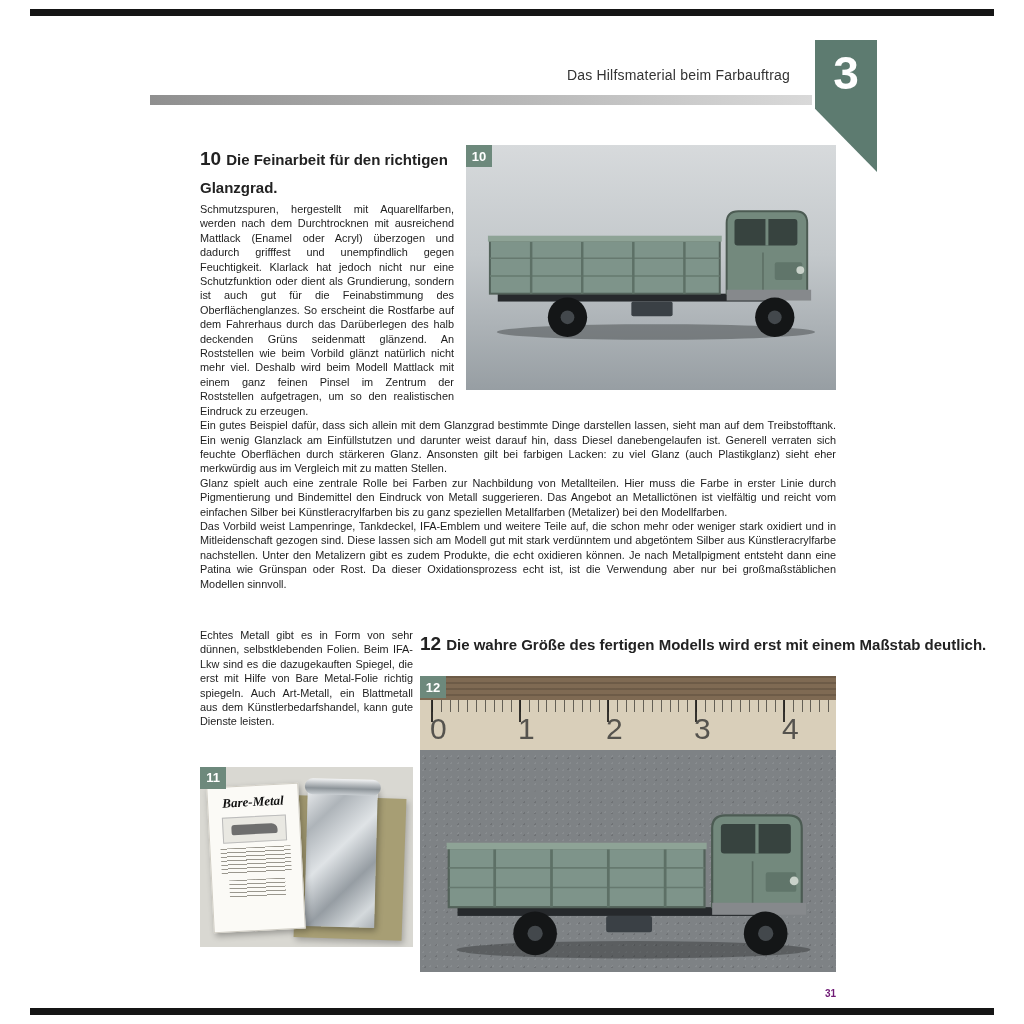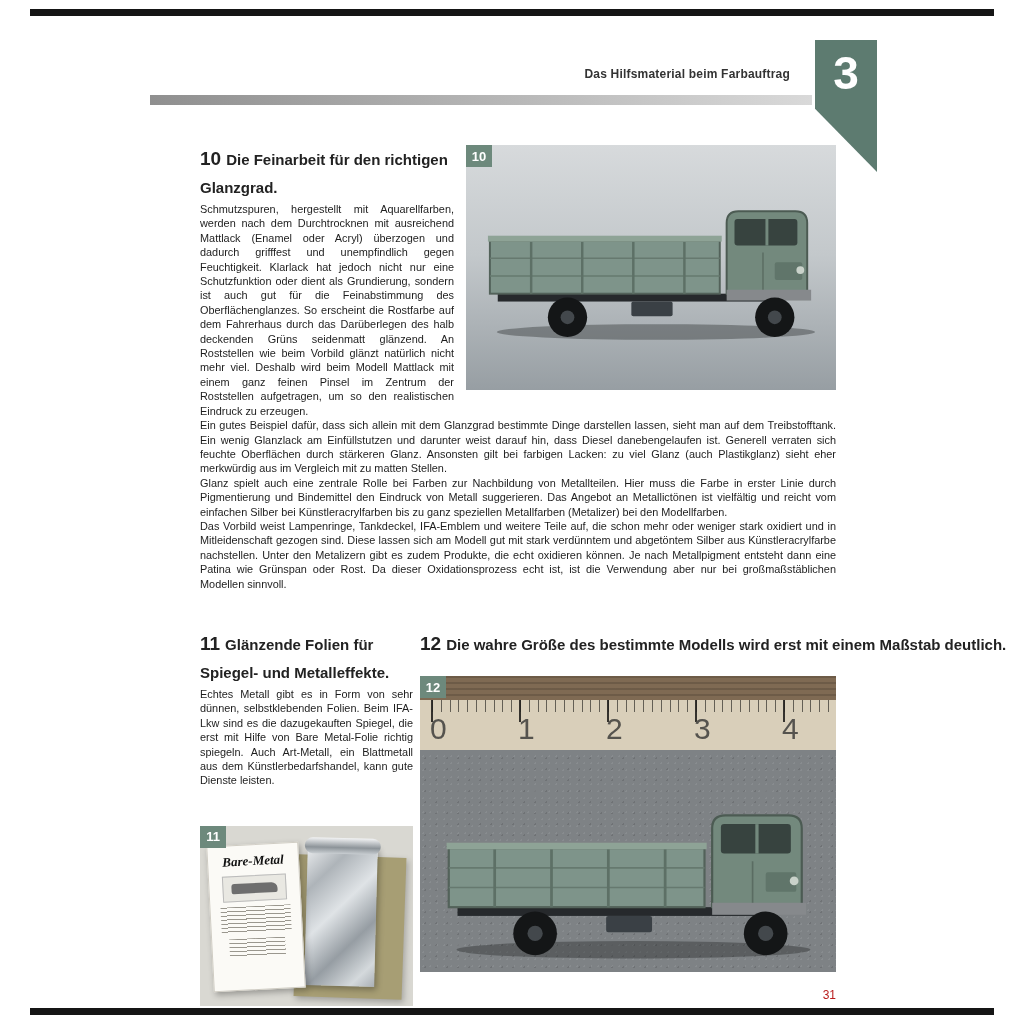--- a/index.html
+++ b/index.html
@@ -3,21 +3,21 @@
 <meta charset="utf-8">
 <style>
   html,body{margin:0;padding:0;background:#ffffff;}
   .page{position:relative;width:1024px;height:1024px;background:#ffffff;overflow:hidden;
         font-family:"Liberation Sans", sans-serif;color:#222;}
   .top-rule,.bottom-rule{position:absolute;left:30px;width:964px;height:7px;background:#151515;}
   .top-rule{top:9px;}
   .bottom-rule{top:1008px;}
 
   .header-title{position:absolute;top:67px;left:300px;width:490px;text-align:right;
-        font-size:12px;font-weight:bold;color:#333;letter-spacing:.2px;}
+        font-size:14px;font-weight:normal;color:#333;letter-spacing:.2px;}
   .gray-bar{position:absolute;top:95px;left:150px;width:662px;height:10px;
         background:linear-gradient(to right,#8f8f8f,#d9d9d9);}
   .chapter-tab{position:absolute;top:40px;left:815px;width:62px;height:132px;background:#5d7b70;
         clip-path:polygon(0 0,100% 0,100% 100%,0 52%);}
   .chapter-num{display:block;text-align:center;padding-top:10px;font-size:46px;font-weight:bold;
         color:#fff;line-height:1;}
 
   
   .sec{position:absolute;}
   .sec10{left:200px;top:143px;width:636px;}
@@ -66,21 +66,21 @@
         background-image:repeating-linear-gradient(to bottom,rgba(0,0,0,.14) 0 2px,transparent 2px 6px);}
   .ruler{position:absolute;top:24px;left:0;right:0;height:50px;background:#d9cfba;}
   .ruler-ticks-mm{position:absolute;top:0;left:12px;right:0;height:12px;
         background:repeating-linear-gradient(to right,rgba(60,58,52,.75) 0 1px,transparent 1px 8.8px);}
   .ruler-ticks-cm{position:absolute;top:0;left:11px;right:0;height:22px;
         background:repeating-linear-gradient(to right,rgba(35,33,30,.9) 0 2px,transparent 2px 88px);}
   .ruler-num{position:absolute;top:14px;font-size:30px;color:#55534e;line-height:1;}
   .photo12 .truck-svg{position:absolute;left:22px;bottom:8px;}
 
   .page-number{position:absolute;top:988px;left:780px;width:56px;text-align:right;
-        font-size:12px;font-weight:normal;color:#b91c1c;}
+        font-size:10px;font-weight:bold;color:#701a75;}
   .defs-svg{position:absolute;width:0;height:0;}
   .clearfix::after{content:"";display:block;clear:both;}
 </style>
 </head>
 <body>
 
 <div class="page">
 
   <svg class="defs-svg" aria-hidden="true">
     <defs>
@@ -123,39 +123,38 @@
         </svg>
     </figure>
     <h2 class="sec-heading"><span class="sec-num">10</span><span class="sec-title">Die Feinarbeit für den richtigen Glanzgrad.</span></h2>
     <p class="bodytext">Schmutzspuren, hergestellt mit Aquarellfarben, werden nach dem Durchtrocknen mit ausreichend Mattlack (Enamel oder Acryl) überzogen und dadurch grifffest und unempfindlich gegen Feuchtigkeit. Klarlack hat jedoch nicht nur eine Schutzfunktion oder dient als Grundierung, sondern ist auch gut für die Feinabstimmung des Oberflächenglanzes. So erscheint die Rostfarbe auf dem Fahrerhaus durch das Darüberlegen des halb deckenden Grüns seidenmatt glänzend. An Roststellen wie beim Vorbild glänzt natürlich nicht mehr viel. Deshalb wird beim Modell Mattlack mit einem ganz feinen Pinsel im Zentrum der Roststellen aufgetragen, um so den realistischen Eindruck zu erzeugen.</p>
     <p class="bodytext">Ein gutes Beispiel dafür, dass sich allein mit dem Glanzgrad bestimmte Dinge darstellen lassen, sieht man auf dem Treibstofftank. Ein wenig Glanzlack am Einfüllstutzen und darunter weist darauf hin, dass Diesel danebengelaufen ist. Generell verraten sich feuchte Oberflächen durch stärkeren Glanz. Ansonsten gilt bei farbigen Lacken: zu viel Glanz (auch Plastikglanz) sieht eher merkwürdig aus im Vergleich mit zu matten Stellen.</p>
     <p class="bodytext">Glanz spielt auch eine zentrale Rolle bei Farben zur Nachbildung von Metallteilen. Hier muss die Farbe in erster Linie durch Pigmentierung und Bindemittel den Eindruck von Metall suggerieren. Das Angebot an Metallictönen ist vielfältig und reicht vom einfachen Silber bei Künstleracrylfarben bis zu ganz speziellen Metallfarben (Metalizer) bei den Modellfarben.</p>
     <p class="bodytext">Das Vorbild weist Lampenringe, Tankdeckel, IFA-Emblem und weitere Teile auf, die schon mehr oder weniger stark oxidiert und in Mitleidenschaft gezogen sind. Diese lassen sich am Modell gut mit stark verdünntem und abgetöntem Silber aus Künstleracrylfarbe nachstellen. Unter den Metalizern gibt es zudem Produkte, die echt oxidieren können. Je nach Metallpigment entsteht dann eine Patina wie Grünspan oder Rost. Da dieser Oxidationsprozess echt ist, ist die Verwendung aber nur bei großmaßstäblichen Modellen sinnvoll.</p>
   </div>
 
   <div class="sec sec11">
-    <h2 class="sec-heading"><span class="sec-num">11</span><span class="sec-title">Glänzende Folien für Spiegel- und Metalleffekte.</span></h2>
     <p class="bodytext">Echtes Metall gibt es in Form von sehr dünnen, selbstklebenden Folien. Beim IFA-Lkw sind es die dazugekauften Spiegel, die erst mit Hilfe von Bare Metal-Folie richtig spiegeln. Auch Art-Metall, ein Blattmetall aus dem Künstlerbedarfshandel, kann gute Dienste leisten.</p>
     <figure class="photo photo11">
       <span class="badge">11</span>
       <div class="board"></div>
       <div class="foil">
         <div class="foil-roll"></div>
       </div>
       <div class="leaflet">
         <div class="leaflet-title">Bare-Metal</div>
         <div class="leaflet-image"></div>
         <div class="leaflet-lines"></div>
         <div class="leaflet-lines small"></div>
       </div>
     </figure>
   </div>
 
   <div class="sec sec12">
-    <h2 class="sec-heading"><span class="sec-num">12</span><span class="sec-title">Die wahre Größe des bestimmte Modells wird erst mit einem Maßstab deutlich.</span></h2>
+    <h2 class="sec-heading"><span class="sec-num">12</span><span class="sec-title">Die wahre Größe des fertigen Modells wird erst mit einem Maßstab deutlich.</span></h2>
     <figure class="photo photo12">
       <span class="badge">12</span>
       <div class="wood-strip"></div>
       <div class="ruler">
         <div class="ruler-ticks-mm"></div>
         <div class="ruler-ticks-cm"></div>
         <span class="ruler-num" style="left:10px">0</span>
         <span class="ruler-num" style="left:98px">1</span>
         <span class="ruler-num" style="left:186px">2</span>
         <span class="ruler-num" style="left:274px">3</span>

